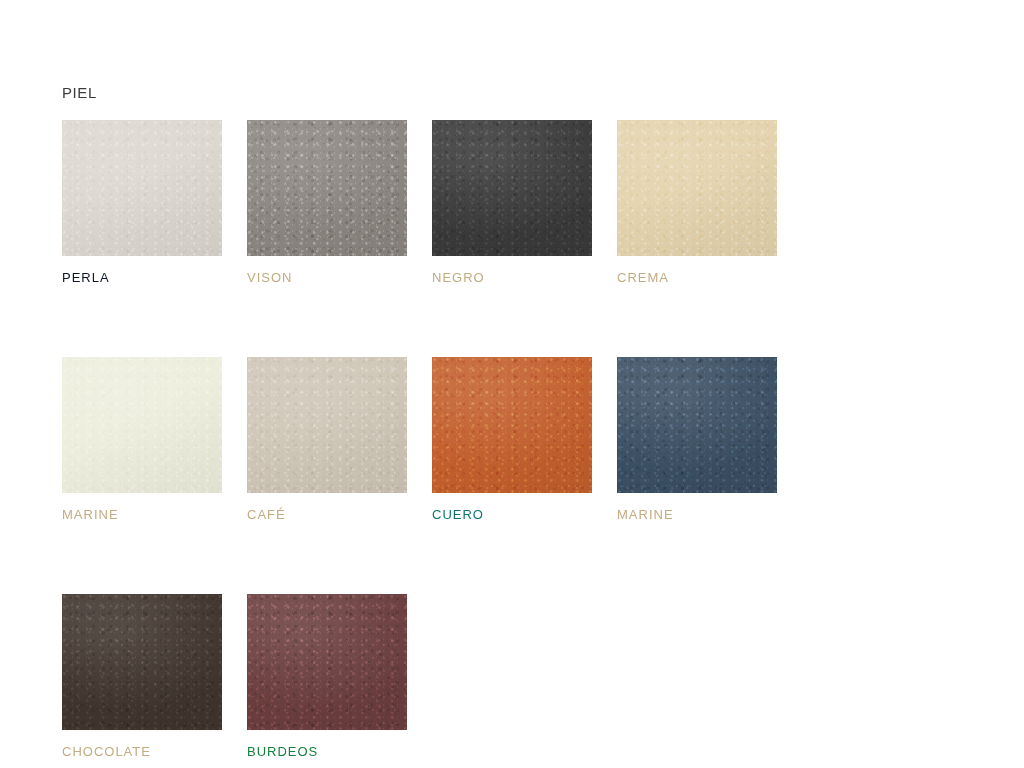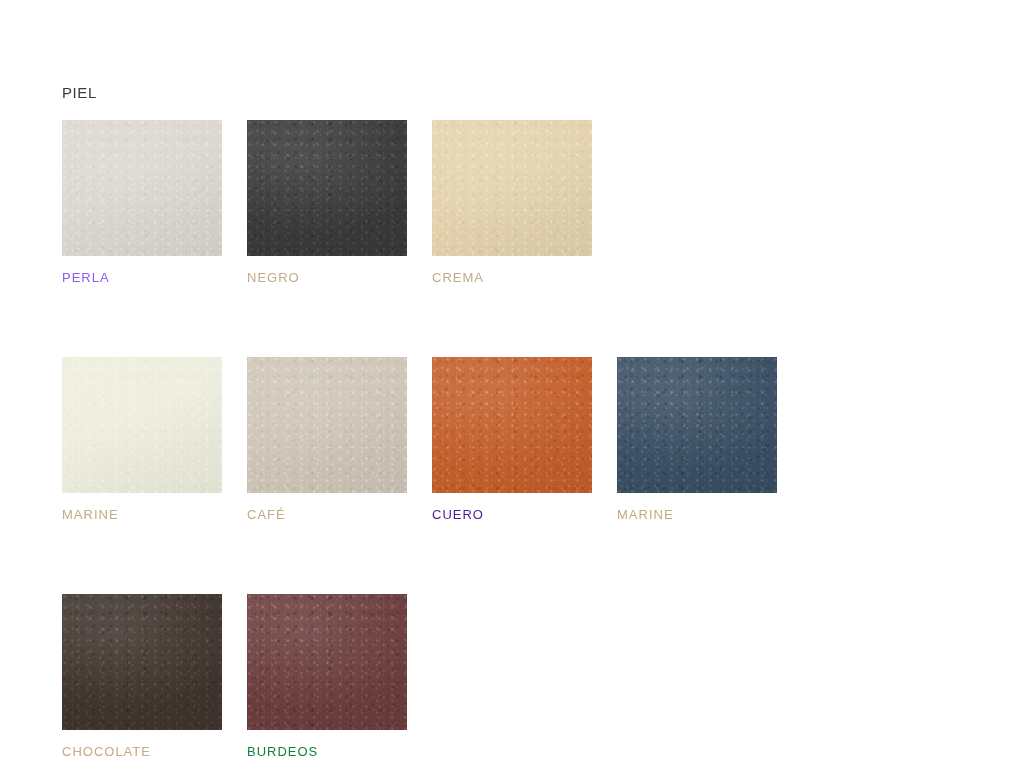--- a/index.html
+++ b/index.html
@@ -113,21 +113,29 @@
 
   <div id="swatch-grid">
 
     <div class="swatch-row">
       <div class="swatch-cell">
         <div class="swatch-chip" style="background-color: rgb(220, 216, 208);">
           <div class="sheen"></div>
           <div class="grain"></div>
           <div class="grain-fine"></div>
         </div>
-        <div class="swatch-label" style="color: #8b5cf6;">PERLA</div>
+        <div class="swatch-label" style="color: #0f172a;">PERLA</div>
+      </div>
+      <div class="swatch-cell">
+        <div class="swatch-chip" style="background-color: rgb(139, 134, 128);">
+          <div class="sheen"></div>
+          <div class="grain"></div>
+          <div class="grain-fine"></div>
+        </div>
+        <div class="swatch-label" style="color: rgb(195, 171, 130);">VISON</div>
       </div>
       <div class="swatch-cell">
         <div class="swatch-chip" style="background-color: rgb(58, 58, 58);">
           <div class="sheen"></div>
           <div class="grain"></div>
           <div class="grain-fine"></div>
         </div>
         <div class="swatch-label" style="color: rgb(195, 171, 130);">NEGRO</div>
       </div>
       <div class="swatch-cell">
@@ -156,21 +164,21 @@
           <div class="grain-fine"></div>
         </div>
         <div class="swatch-label" style="color: rgb(195, 171, 130);">CAFÉ</div>
       </div>
       <div class="swatch-cell">
         <div class="swatch-chip" style="background-color: rgb(195, 95, 45);">
           <div class="sheen"></div>
           <div class="grain"></div>
           <div class="grain-fine"></div>
         </div>
-        <div class="swatch-label" style="color: #4c1d95;">CUERO</div>
+        <div class="swatch-label" style="color: #0f766e;">CUERO</div>
       </div>
       <div class="swatch-cell">
         <div class="swatch-chip" style="background-color: rgb(59, 79, 99);">
           <div class="sheen"></div>
           <div class="grain"></div>
           <div class="grain-fine"></div>
         </div>
         <div class="swatch-label" style="color: rgb(195, 171, 130);">MARINE</div>
       </div>
     </div>

